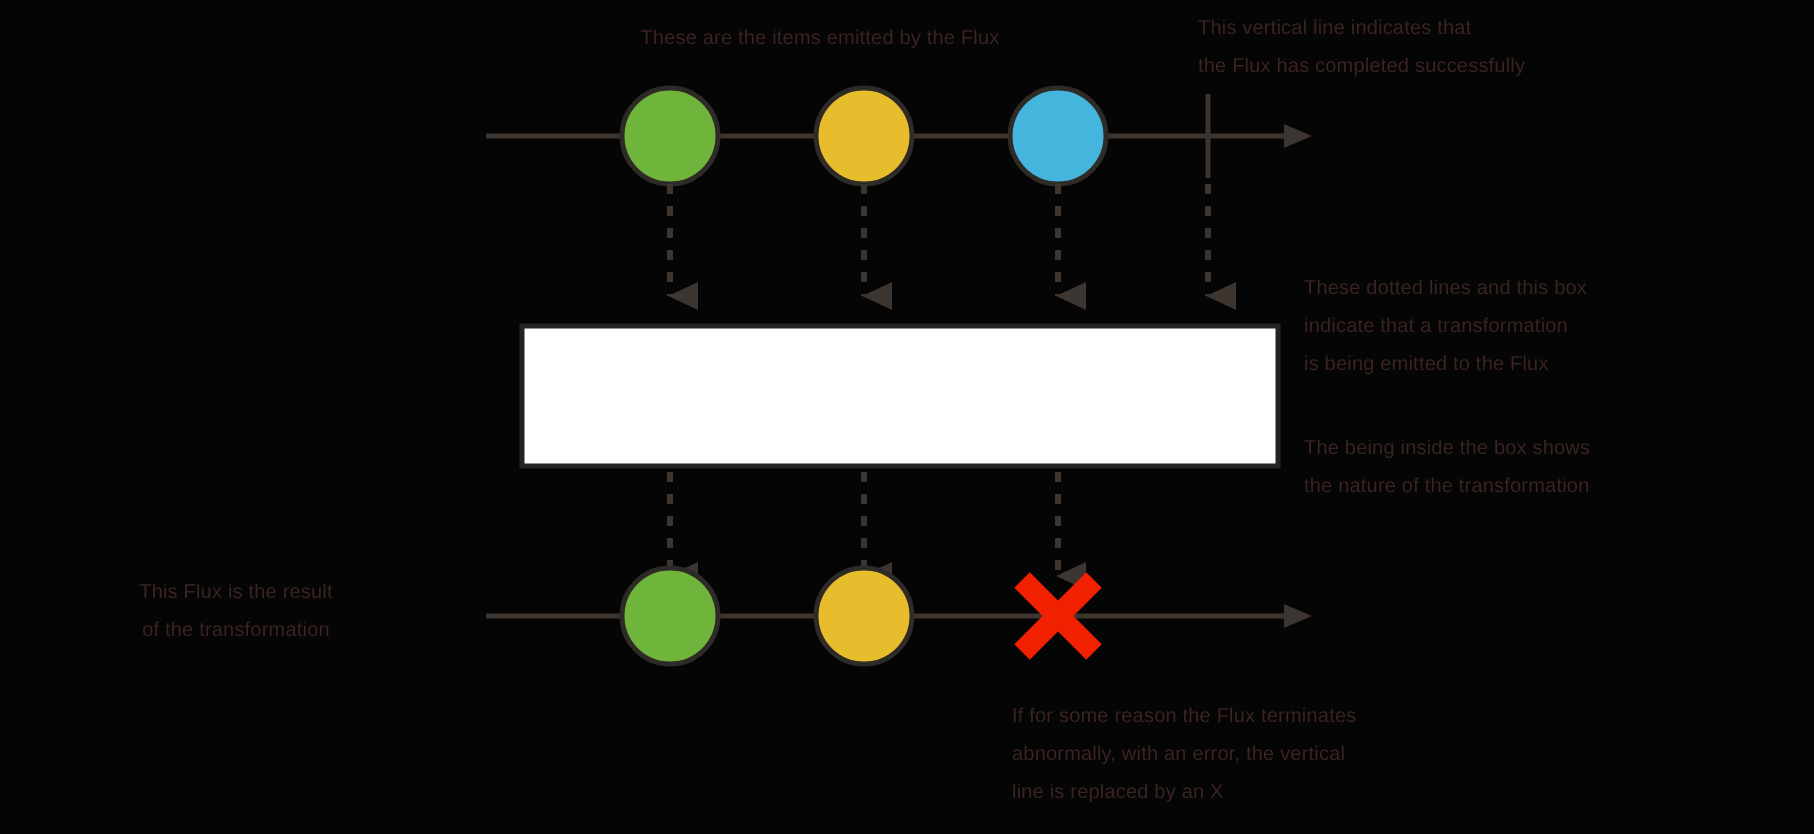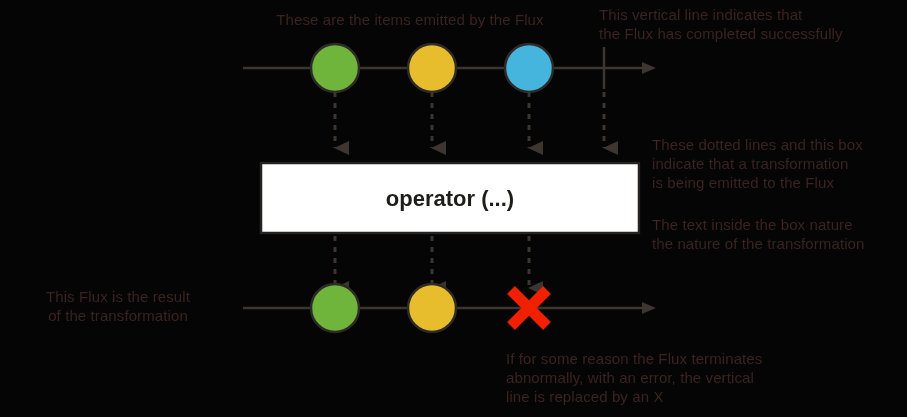--- a/index.html
+++ b/index.html
@@ -25,21 +25,21 @@
     position: absolute;
     left: 0; top: 0;
     width: 907px;
     height: 417px;
     display: block;
   }
   .annotation {
     position: absolute;
     color: #3a2320;
     font-family: "Liberation Sans", sans-serif;
-    font-size: 15px;
+    font-size: 10px;
     line-height: 19px;
     white-space: pre;
     letter-spacing: 0.1px;
   }
   .annotation.center { text-align: center; }
   .annotation.left   { text-align: left; }
 
   #op-label {
     position: absolute;
     color: #1d1d1b;
@@ -95,33 +95,32 @@
       <circle cx="335" cy="308" r="24" fill="#6FB53B" stroke="#2e2a26" stroke-width="2.5"></circle>
       <circle cx="432" cy="308" r="24" fill="#E7BD2E" stroke="#2e2a26" stroke-width="2.5"></circle>
 
       <g stroke="#F02000" stroke-width="11" stroke-linecap="butt">
         <line x1="511" y1="290" x2="547" y2="326"></line>
         <line x1="547" y1="290" x2="511" y2="326"></line>
       </g>
     </g>
   </svg>
 
-  <div id="op-label" style="left:261px; top:186px; width:378px; text-align:center;">operator (...)</div>
 
 
   <div class="annotation center" style="left:240px; top:10px; width:340px;">These are the items emitted by the Flux</div>
 
   <div class="annotation left" style="left:599px; top:5px; width:305px;">This vertical line indicates that
 the Flux has completed successfully</div>
 
   <div class="annotation left" style="left:652px; top:135px; width:255px;">These dotted lines and this box
 indicate that a transformation
 is being emitted to the Flux</div>
 
-  <div class="annotation left" style="left:652px; top:215px; width:255px;">The text inside the box nature
+  <div class="annotation left" style="left:652px; top:215px; width:255px;">The being inside the box shows
 the nature of the transformation</div>
 
   <div class="annotation center" style="left:6px; top:287px; width:224px;">This Flux is the result
 of the transformation</div>
 
   <div class="annotation left" style="left:506px; top:349px; width:400px;">If for some reason the Flux terminates
 abnormally, with an error, the vertical
 line is replaced by an X</div>
 
 </div>

